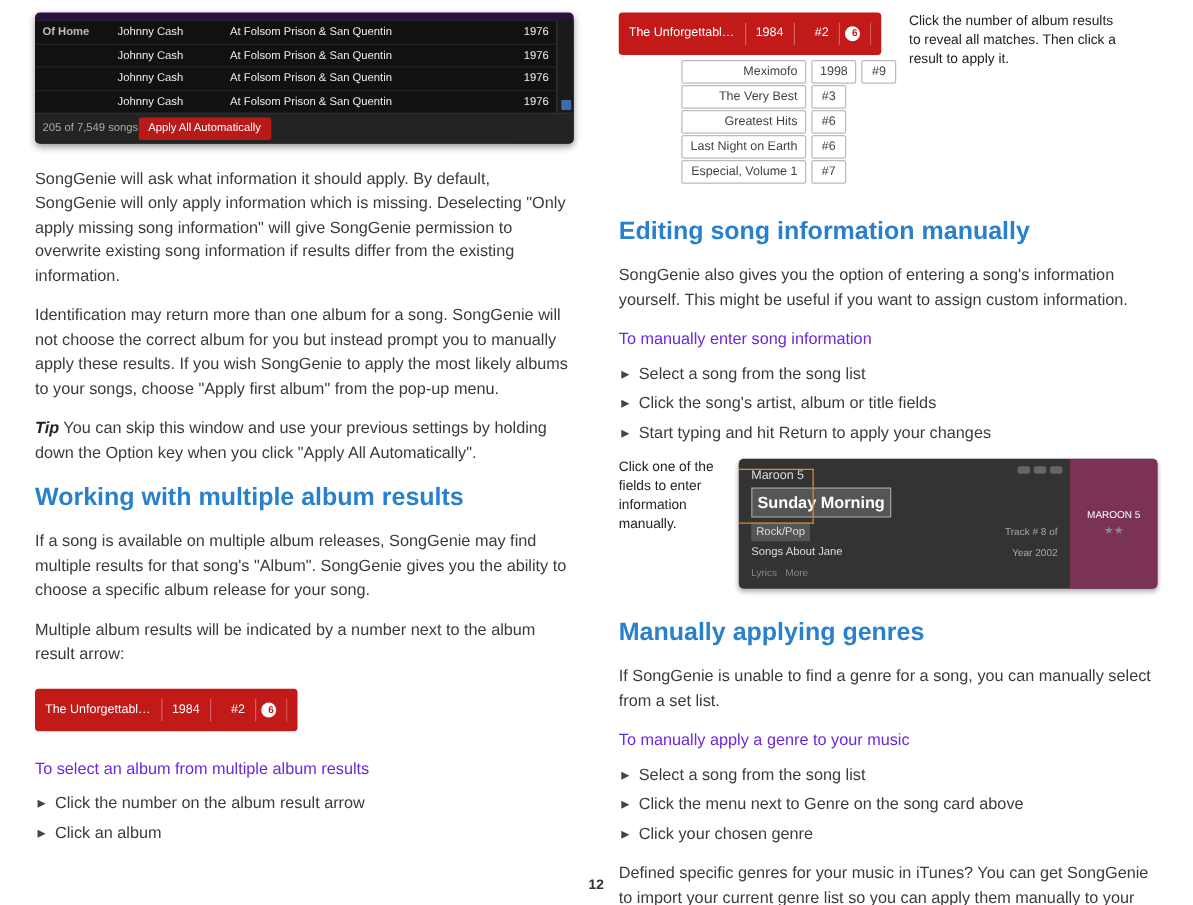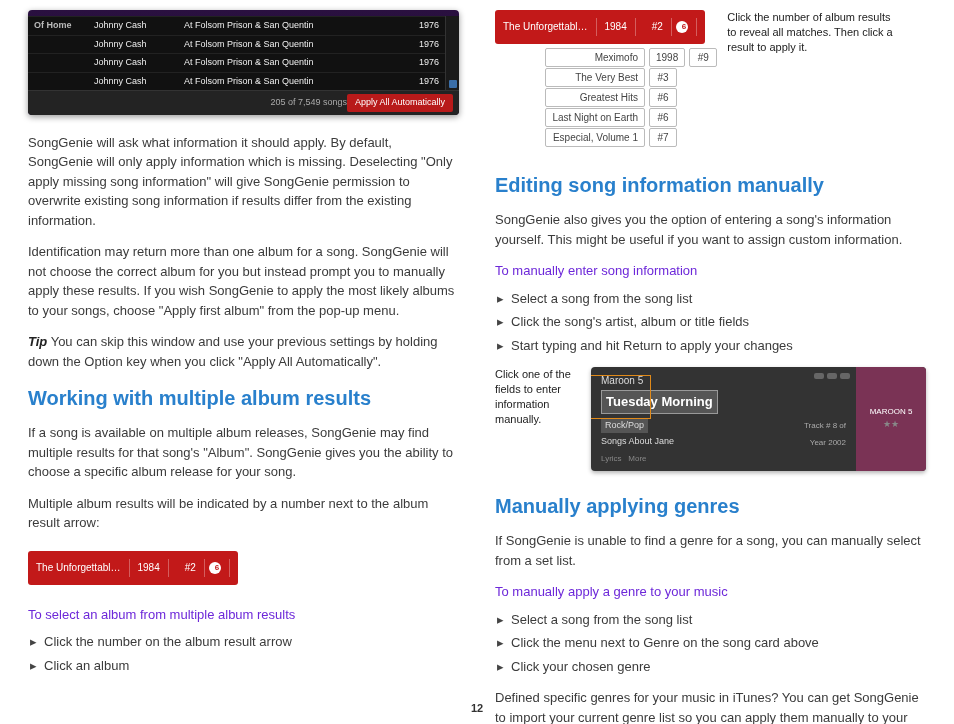--- a/index.html
+++ b/index.html
@@ -6,21 +6,21 @@
 body{font-family:"Myriad Pro","Segoe UI",Arial,sans-serif;font-size:13px;line-height:1.5;color:#3b3b3b;width:954px;height:724px;padding:10px 28px;background:#fff;position:relative}
 .cols{display:flex;gap:36px}
 .col{flex:1}
 .shot{border-radius:4px;overflow:hidden;box-shadow:0 2px 6px rgba(0,0,0,.4);margin-bottom:18px}
 .shot-a{background:linear-gradient(#2a1040,#1a0830);padding:6px 0 0 0}
 .row{display:flex;font-size:9px;color:#eee;background:#111;border-top:1px solid #222;padding:2px 6px}
 .row>span{flex:1}
 .row>span:first-child{flex:initial;width:60px;color:#bbb;font-weight:700}
 .row>span:nth-child(2){flex:initial;width:90px}
 .row>span:last-child{flex:initial;width:40px;text-align:right}
-.status{background:#232323;color:#aaa;font-size:9px;padding:3px 6px;display:flex;justify-content:flex-end;align-items:center;border-top:1px solid #333}
+.status{background:#232323;color:#aaa;font-size:9px;padding:3px 6px;display:flex;justify-content:flex-start;align-items:center;border-top:1px solid #333}
 .apply-btn{background:#b81a1a;color:#fff;padding:2px 8px;font-size:9px;border-radius:2px}
 p{margin:0 0 12px 0}
 h2{color:#2980cc;font-size:20px;font-weight:600;margin:8px 0 10px 0}
 h3{font-size:13px;font-weight:400;margin:10px 0 8px 0;color:#6d28d9}
 em.tip{font-weight:700;font-style:italic;color:#222}
 ul.bullets{list-style:none;margin:2px 0 12px 2px}
 ul.bullets li{position:relative;padding-left:14px;margin-bottom:4px}
 ul.bullets li:before{content:"▸";position:absolute;left:0;top:0;color:#444}
 .pill{display:inline-flex;align-items:center;background:#c21919;color:#fff;font-size:10px;height:34px;border-radius:3px;overflow:hidden;position:relative;line-height:18px;margin:6px 0 10px 0}
 .pill span{padding:0 8px;border-right:1px solid rgba(255,255,255,.3);height:18px;display:inline-flex;align-items:center}
@@ -164,21 +164,21 @@
       <li>Click the song's artist, album or title fields</li>
       <li>Start typing and hit Return to apply your changes</li>
     </ul>
 
     <div class="song-card-wrap">
       <div class="callout" style="width:86px">Click one of the fields to enter information manually.</div>
       <div class="song-card">
         <div class="hl"></div>
         <div class="sc-main">
           <div>Maroon 5</div>
-          <div class="sc-title">Tuesday Morning</div>
+          <div class="sc-title">Sunday Morning</div>
           <div style="display:flex;justify-content:space-between;align-items:center">
             <span class="sc-genre">Rock/Pop</span>
             <span class="sc-meta"><span>Track #</span> <span>8</span> <span>of</span></span>
           </div>
           <div style="display:flex;justify-content:space-between;align-items:center">
             <span style="font-size:9px">Songs About Jane</span>
             <span class="sc-meta"><span>Year</span> <span>2002</span></span>
           </div>
           <div style="margin-top:4px;font-size:8px;color:#888"><span>Lyrics</span> &nbsp; <span>More</span></div>
           <div class="sc-pills">

